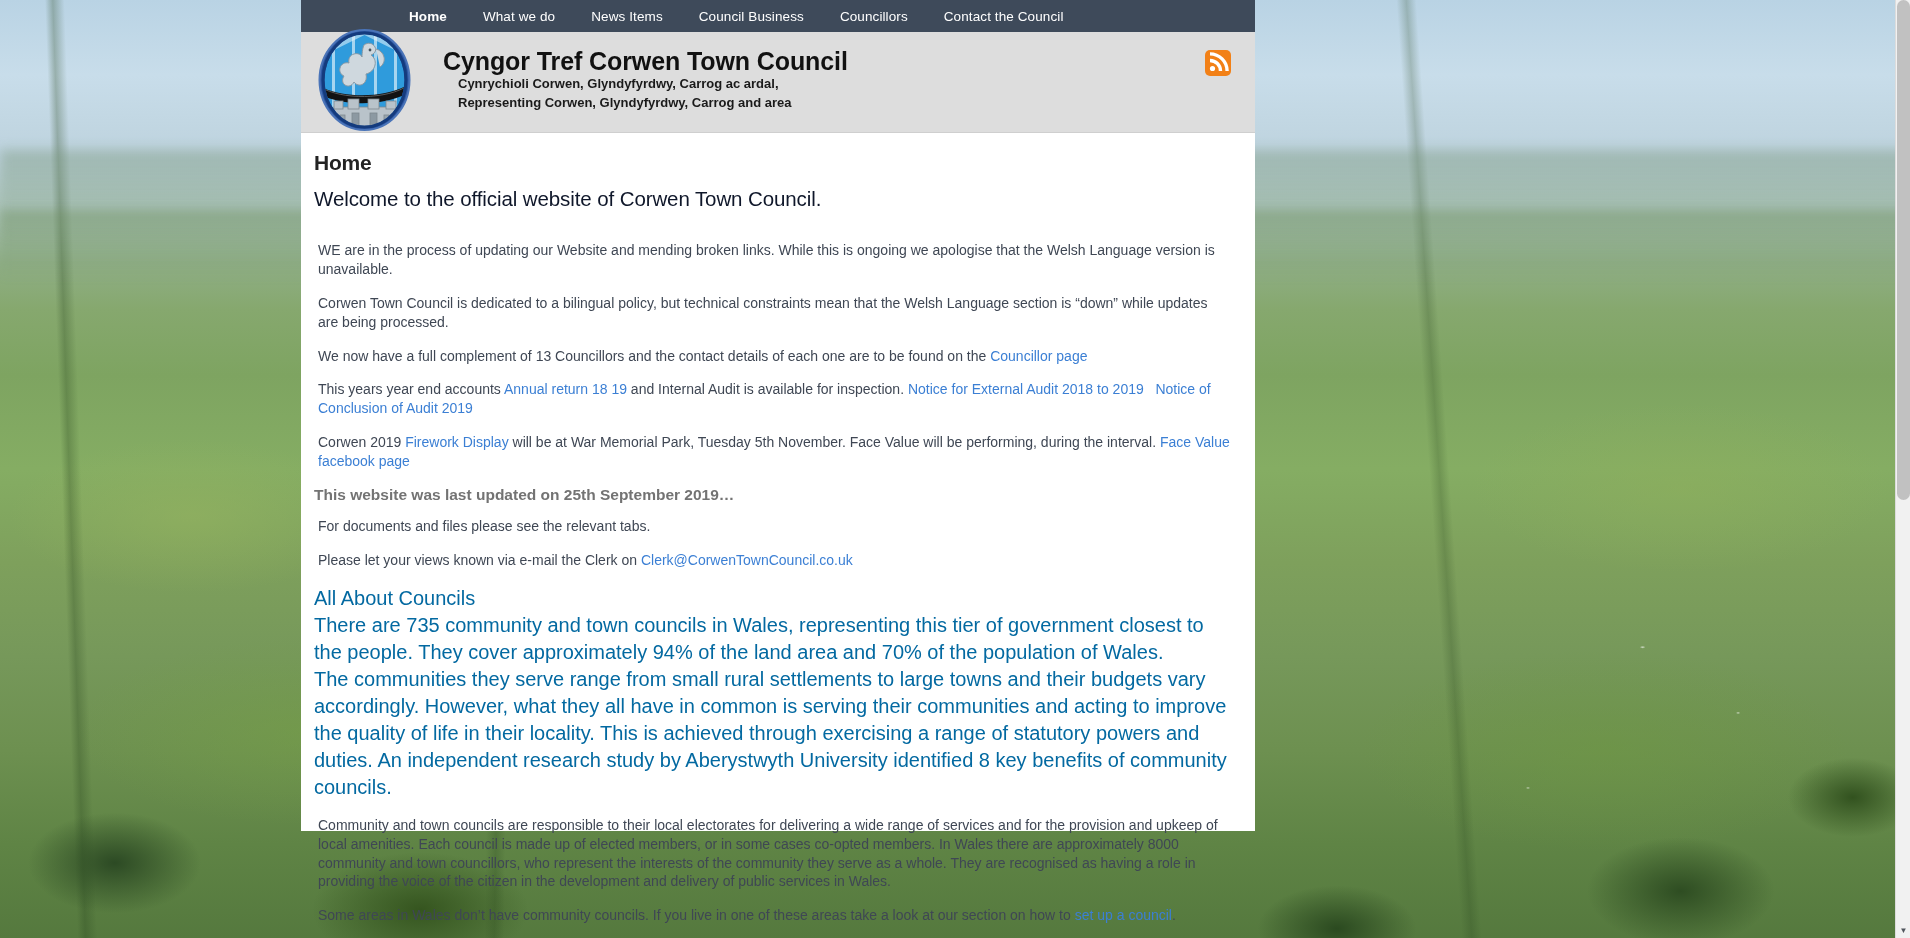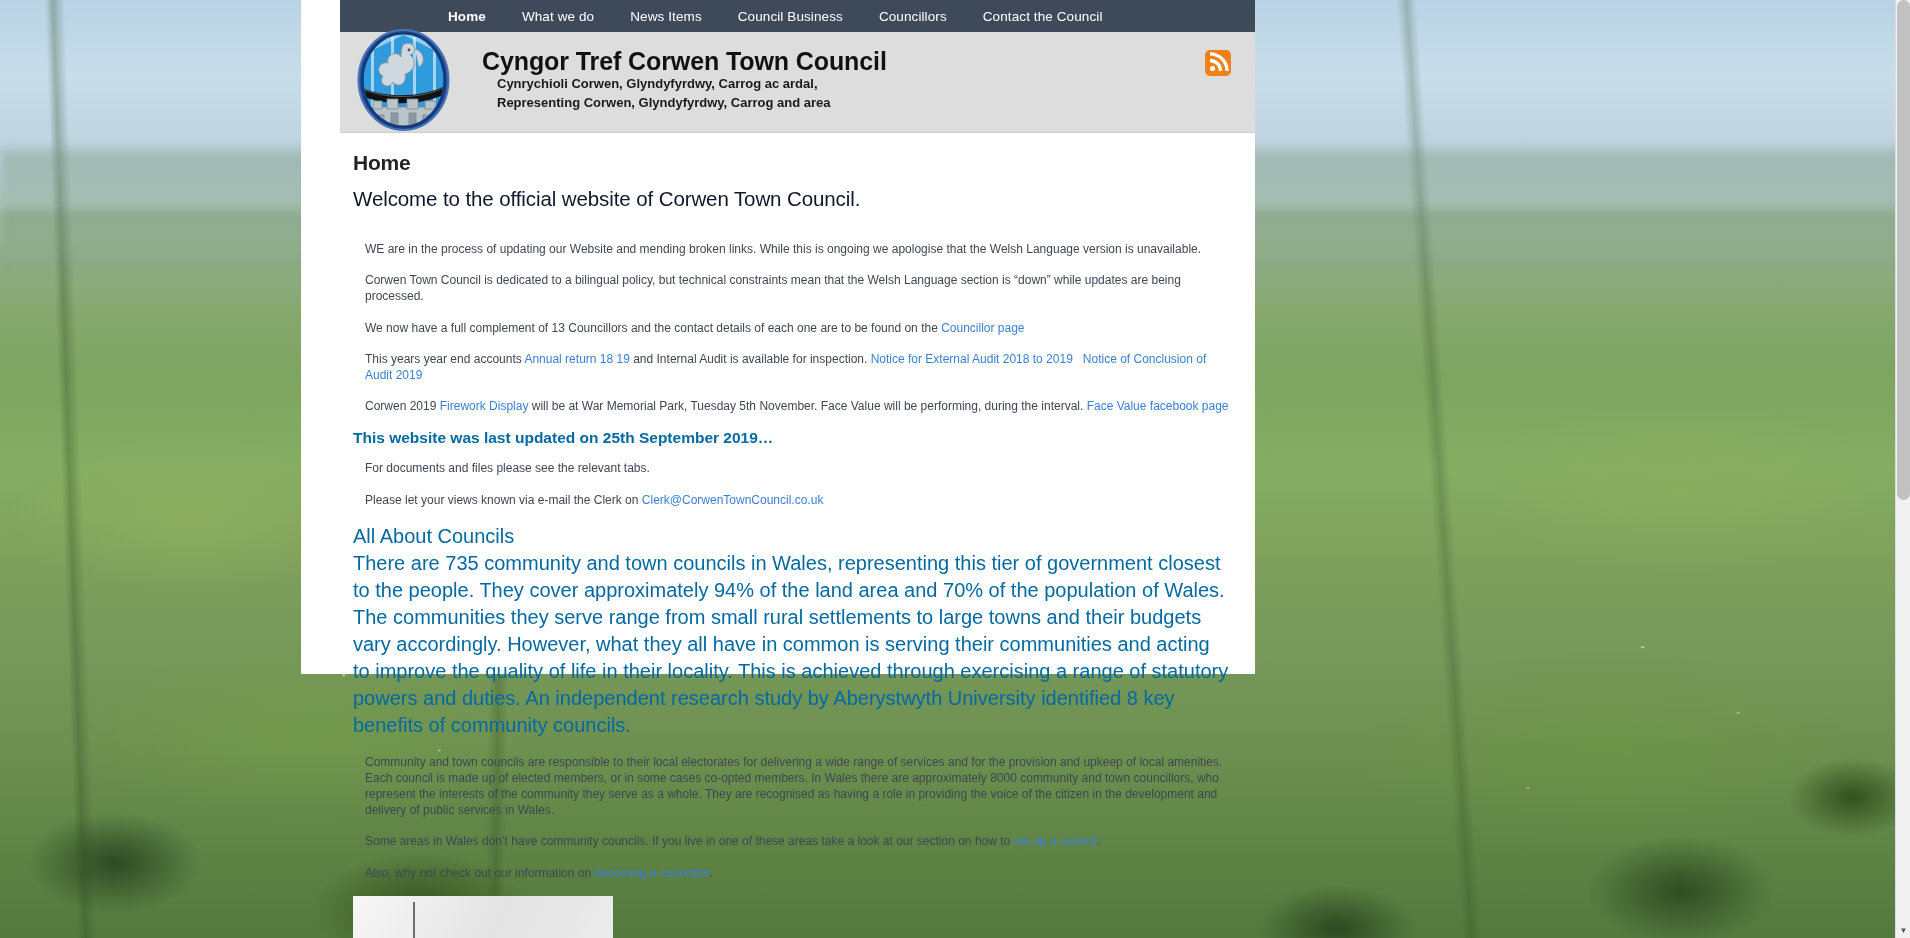--- a/index.html
+++ b/index.html
@@ -88,24 +88,23 @@
     color: #50555c; font-size: 8px; line-height: 15px; text-align: center;
   }
   #scroll-arrow-up { top: 0; }
   #scroll-arrow-down { bottom: 0; }
 
   
   #site {
     position: absolute;
     left: 301px; top: 0;
     width: 954px;
-    height: 674px;
+    height: 831px;
     background: #ffffff;
     box-shadow: 0 0 0 0 rgba(0,0,0,0);
-    padding-left: 39px;
   }
 
   
   #navbar {
     height: 32px;
     background: #3e4a5a;
     display: flex;
     align-items: center;
     padding-left: 108px;
   }
@@ -174,35 +173,35 @@
     letter-spacing: -.2px;
   }
   #welcome-h {
     font-size: 20.5px;
     font-weight: normal;
     color: #0f172a;
     margin: 0 0 30px 0;
     letter-spacing: -.1px;
   }
   p.body {
-    font-size: 12px;
+    font-size: 14px;
     line-height: 1.35;
     color: #3f4754;
-    margin: 0 0 15px 12px;
+    margin: 0 0 15px 4px;
   }
   p.blocktext {
     font-size: 20px;
     line-height: 1.35;
     color: #0369a1;
     margin: 0;
   }
   #updated-h {
     font-size: 15.5px;
     font-weight: bold;
-    color: #0369a1;
+    color: #737373;
     margin: 0 0 13px 0;
   }
   a.link {
     color: #3b7fd4;
     cursor: pointer;
   }
   #about-block { margin-bottom: 15px; }
   #photo-placeholder {
     width: 260px; height: 160px;
     background: #e9e9e9;

